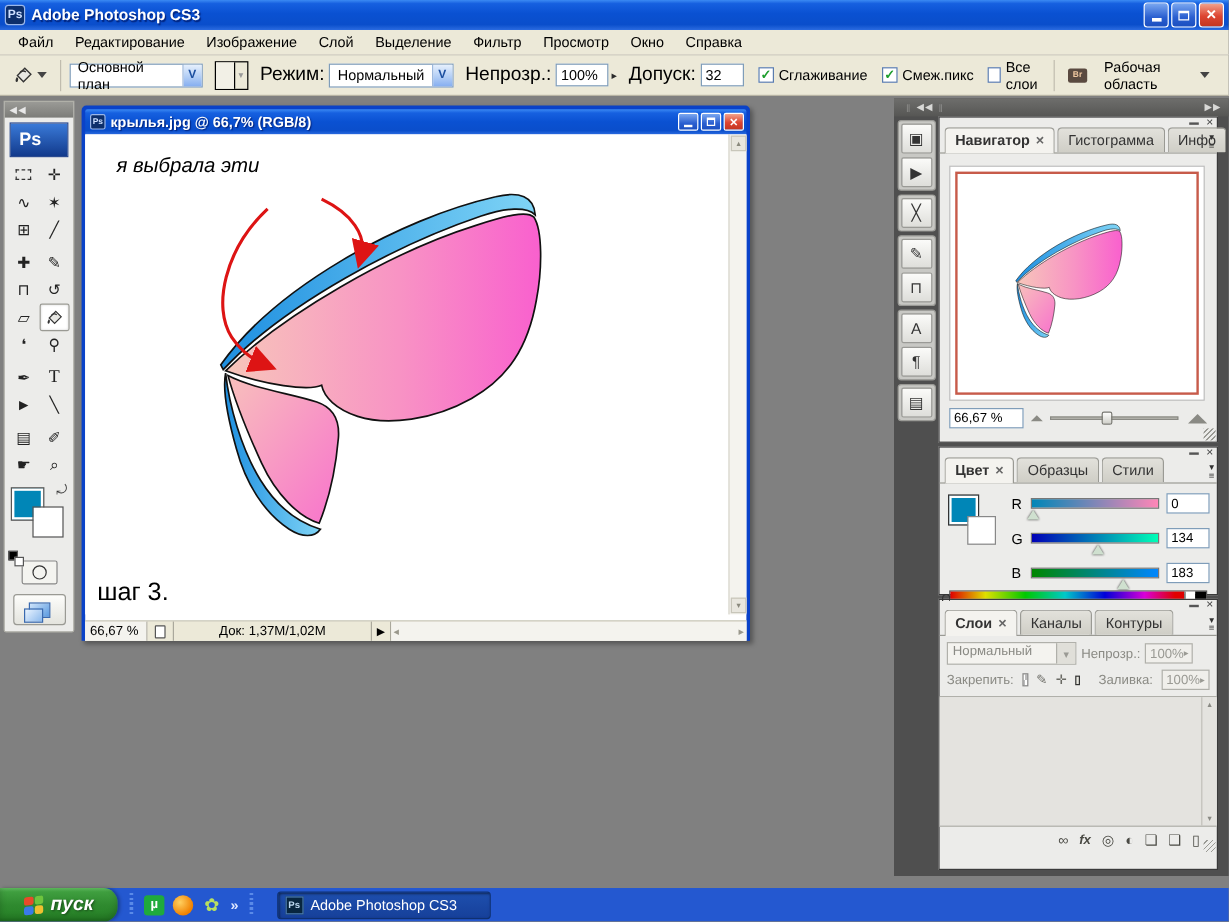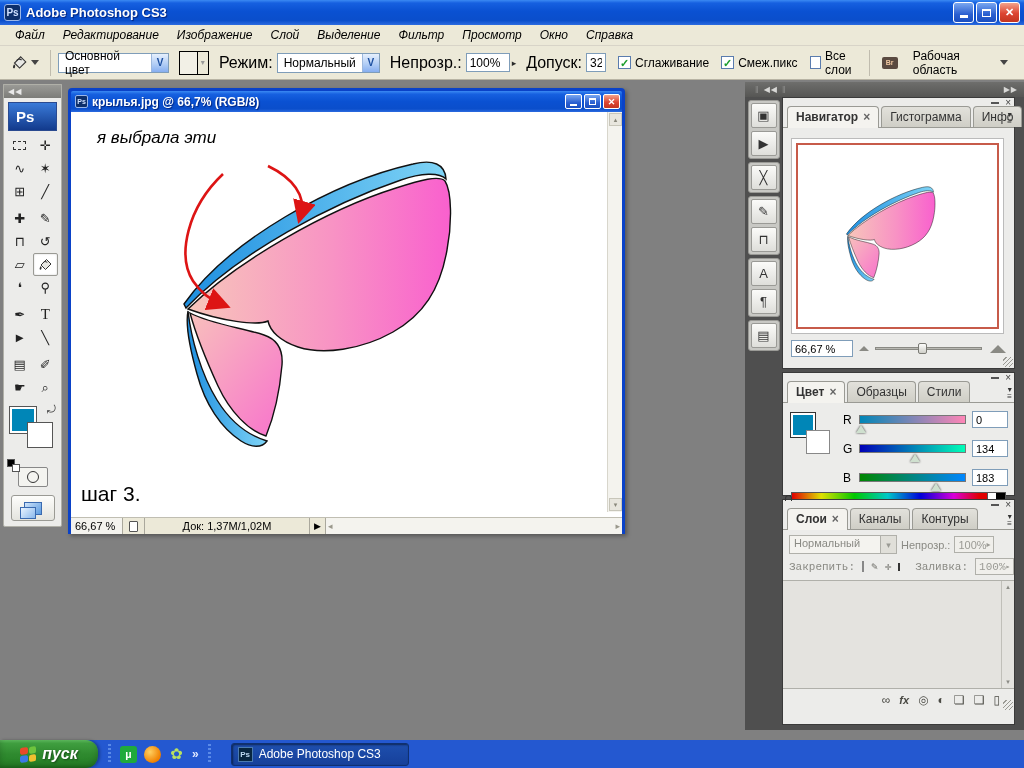--- a/index.html
+++ b/index.html
@@ -17,40 +17,40 @@
   .winbtn { width:21px; height:21px; border-radius:3px; border:1px solid #fff;
     background:linear-gradient(180deg,#7aa7f0,#2a5fd0 60%,#1b4fc0); color:#fff; font-size:11px; font-weight:bold;
     display:flex; align-items:center; justify-content:center; }
   .winbtn.close { background:linear-gradient(180deg,#f2a38c,#dd4532 55%,#c33520); }
   .winbtn .restore-glyph { width:9px; height:8px; border:1px solid #fff; border-top:2px solid #fff; background:transparent; }
   .winbtn .min-glyph { width:8px; height:3px; background:#fff; margin-top:8px; }
 
   
   .menubar { position:absolute; left:0; top:25px; width:1024px; height:21px; background:#ece9d8;
     display:flex; align-items:center; padding-left:6px; gap:0; border-bottom:1px solid #d8d4c8; }
-  .menu-item { padding:3px 9px; font-size:12px;font-style:italic; }
+  .menu-item { padding:3px 9px; font-size:12px; }
 
   
   .optionsbar { position:absolute; left:0; top:46px; width:1024px; height:34px; background:#ece9d8;
     display:flex; align-items:center; padding:0 6px; border-bottom:1px solid #b8b4a4; }
   .opt-sep { width:1px; height:26px; background:#c0bcae; margin:0 7px; }
   .tool-badge { display:flex; align-items:center; gap:3px; padding:2px 4px; }
   .tool-badge svg { width:18px; height:18px; }
   .drop-tri { width:0; height:0; border-left:4px solid transparent; border-right:4px solid transparent; border-top:5px solid #444; }
   .xp-select { display:flex; align-items:center; border:1px solid #7f9db9; background:#fff; height:20px; }
   .xp-select .sel-text { padding:0 6px; font-size:12px; min-width:92px; }
   .xp-select .sel-btn { width:17px; height:18px; background:linear-gradient(180deg,#e6f0fd,#aecbf5 60%,#86aef0);
     border-left:1px solid #9db8dd; display:flex; align-items:center; justify-content:center; color:#1c4fa0; font-size:10px; font-weight:bold;}
   .pattern-swatch { width:34px; height:24px; border:1px solid #000; background:#ece9d8; display:flex; margin-left:10px;}
   .pattern-swatch .pbox { flex:1; background:#f2f0e6; }
   .pattern-swatch .pbtn { width:11px; border-left:1px solid #000; display:flex; align-items:center; justify-content:center; color:#999; font-size:8px;}
   .opt-label { font-size:16px; margin:0 4px 0 10px; }
   .num-field { width:44px; height:19px; border:1px solid #7f9db9; background:#fff; font-size:12px; padding:0 3px;
      font-family:"Liberation Sans",sans-serif; }
-  .num-field.small { width:20px; }
+  .num-field.small { width:36px; }
   .arrow-btn { color:#2a2a2a; font-size:9px; margin-left:2px; }
   .xp-check { display:flex; align-items:center; gap:4px; margin-left:12px; font-size:12px; }
   .cbox { width:13px; height:13px; border:1px solid #5a7cae; background:#fff; display:flex; align-items:center; justify-content:center;
      color:#1e9e2e; font-size:11px; font-weight:bold; line-height:10px; }
   .bridge-btn { width:30px; height:22px; display:flex; align-items:center; justify-content:center; }
   .bridge-btn .br { width:16px; height:12px; background:#5a4a40; border-radius:2px; color:#f0c8a0; font-size:7px;
      display:flex; align-items:center; justify-content:center; font-weight:bold;}
   .workspace-btn { display:flex; align-items:center; gap:6px; font-size:12px; padding:3px 10px; }
 
   
@@ -172,21 +172,21 @@
   .spectrum .bsq { width:9px; background:#000; }
 
   
   .layers-ctl-row { display:flex; align-items:center; padding:5px 6px 4px 6px; gap:4px; color:#9a9a94; }
   .blend-select { display:flex; border:1px solid #b0b0aa; background:#f4f3ef; height:19px; width:108px; color:#8a8a84; }
   .blend-select .bs-text { flex:1; font-size:11px; padding:1px 4px; }
   .blend-select .bs-btn { width:16px; background:#e0dfd9; border-left:1px solid #b0b0aa; font-size:9px; display:flex; align-items:center; justify-content:center; color:#9a9a94;}
   .dim-label { font-size:11px; color:#8a8a84; }
   .dim-field { width:40px; height:17px; border:1px solid #b0b0aa; background:#f0efeb; font-size:11px; color:#9a9a94; padding:0 3px;
      display:flex; align-items:center; justify-content:space-between;}
-  .lock-row { display:flex; align-items:center; padding:0 6px 5px 6px; gap:7px; border-bottom:1px solid #b0b0aa;font-family:Liberation Mono, monospace; }
+  .lock-row { display:flex; align-items:center; padding:0 6px 5px 6px; gap:7px; border-bottom:1px solid #b0b0aa; }
   .lock-ico { font-size:11px; color:#6a6a64; }
   .lock-ico.checker { width:11px; height:11px; background:conic-gradient(#bbb 0 25%,#fff 0 50%,#bbb 0 75%,#fff 0); border:1px solid #888;}
   .layers-list { height:108px; background:#e4e3df; position:relative; border-bottom:1px solid #b0b0aa; }
   .layer-row { display:flex; align-items:center; height:32px; background:#316ac5; color:#fff; }
   .eye-cell { width:26px; height:32px; border-right:1px solid #9a9a94; background:#e4e3df; display:flex; align-items:center; justify-content:center; }
   .eye-glyph { width:14px; height:9px; border:1px solid #222; border-radius:50%; background:#fff; position:relative; }
   .eye-glyph::after { content:""; position:absolute; left:4px; top:1.5px; width:5px; height:5px; border-radius:50%; background:#222; }
   .layer-thumb { width:38px; height:26px; background:#fff; border:1px solid #222; outline:2px solid #0a0a0a; margin:0 8px 0 6px; position:relative; overflow:hidden;}
   .layer-thumb .blob { position:absolute; left:7px; top:7px; width:22px; height:10px; border-radius:6px;
      background:linear-gradient(90deg,#f8b8c8,#f868c8); transform:rotate(-28deg); }
@@ -293,21 +293,21 @@
 
 <div class="optionsbar">
   <div class="tool-badge">
     <svg>
         <use href="#icon-bucket"></use>
       </svg>
     <span class="drop-tri"></span>
   </div>
   <div class="opt-sep"></div>
   <div class="xp-select">
-    <span class="sel-text">Основной цвет</span>
+    <span class="sel-text">Основной план</span>
     <span class="sel-btn">V</span>
   </div>
   <div class="pattern-swatch">
     <span class="pbox"></span>
       <span class="pbtn">▾</span>
   </div>
   <span class="opt-label">Режим:</span>
   <div class="xp-select">
     <span class="sel-text" style="min-width:84px">Нормальный</span>
     <span class="sel-btn">V</span>

